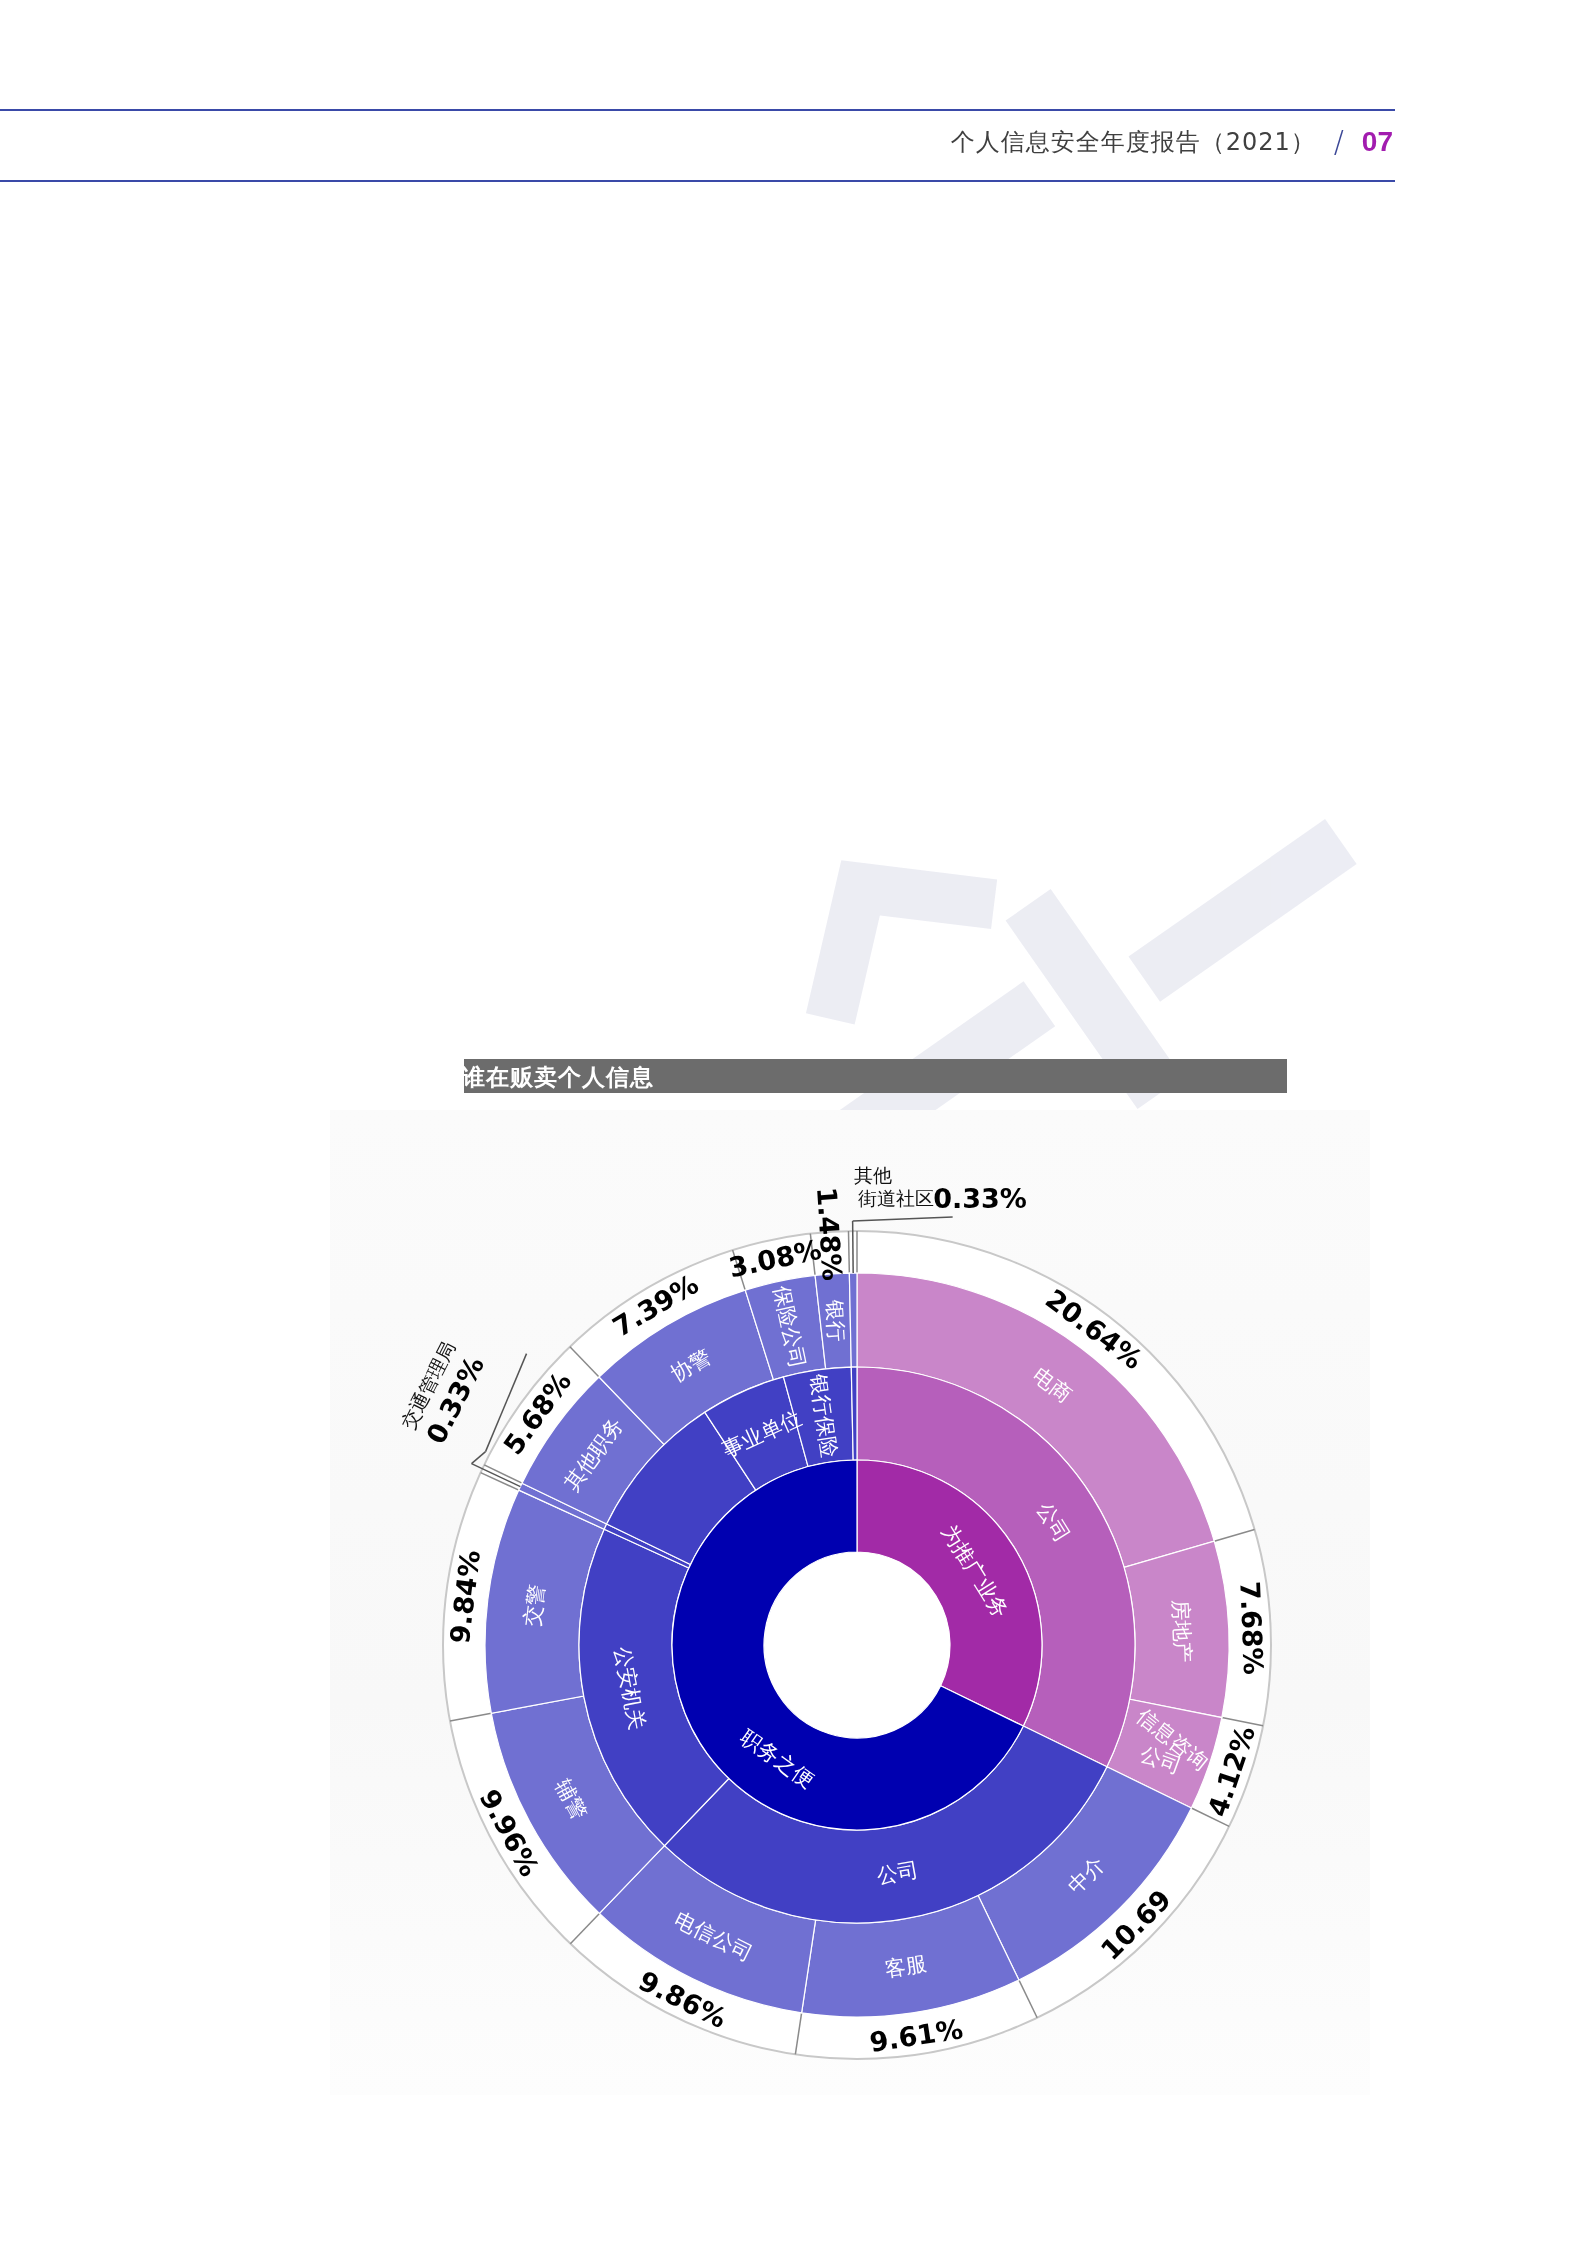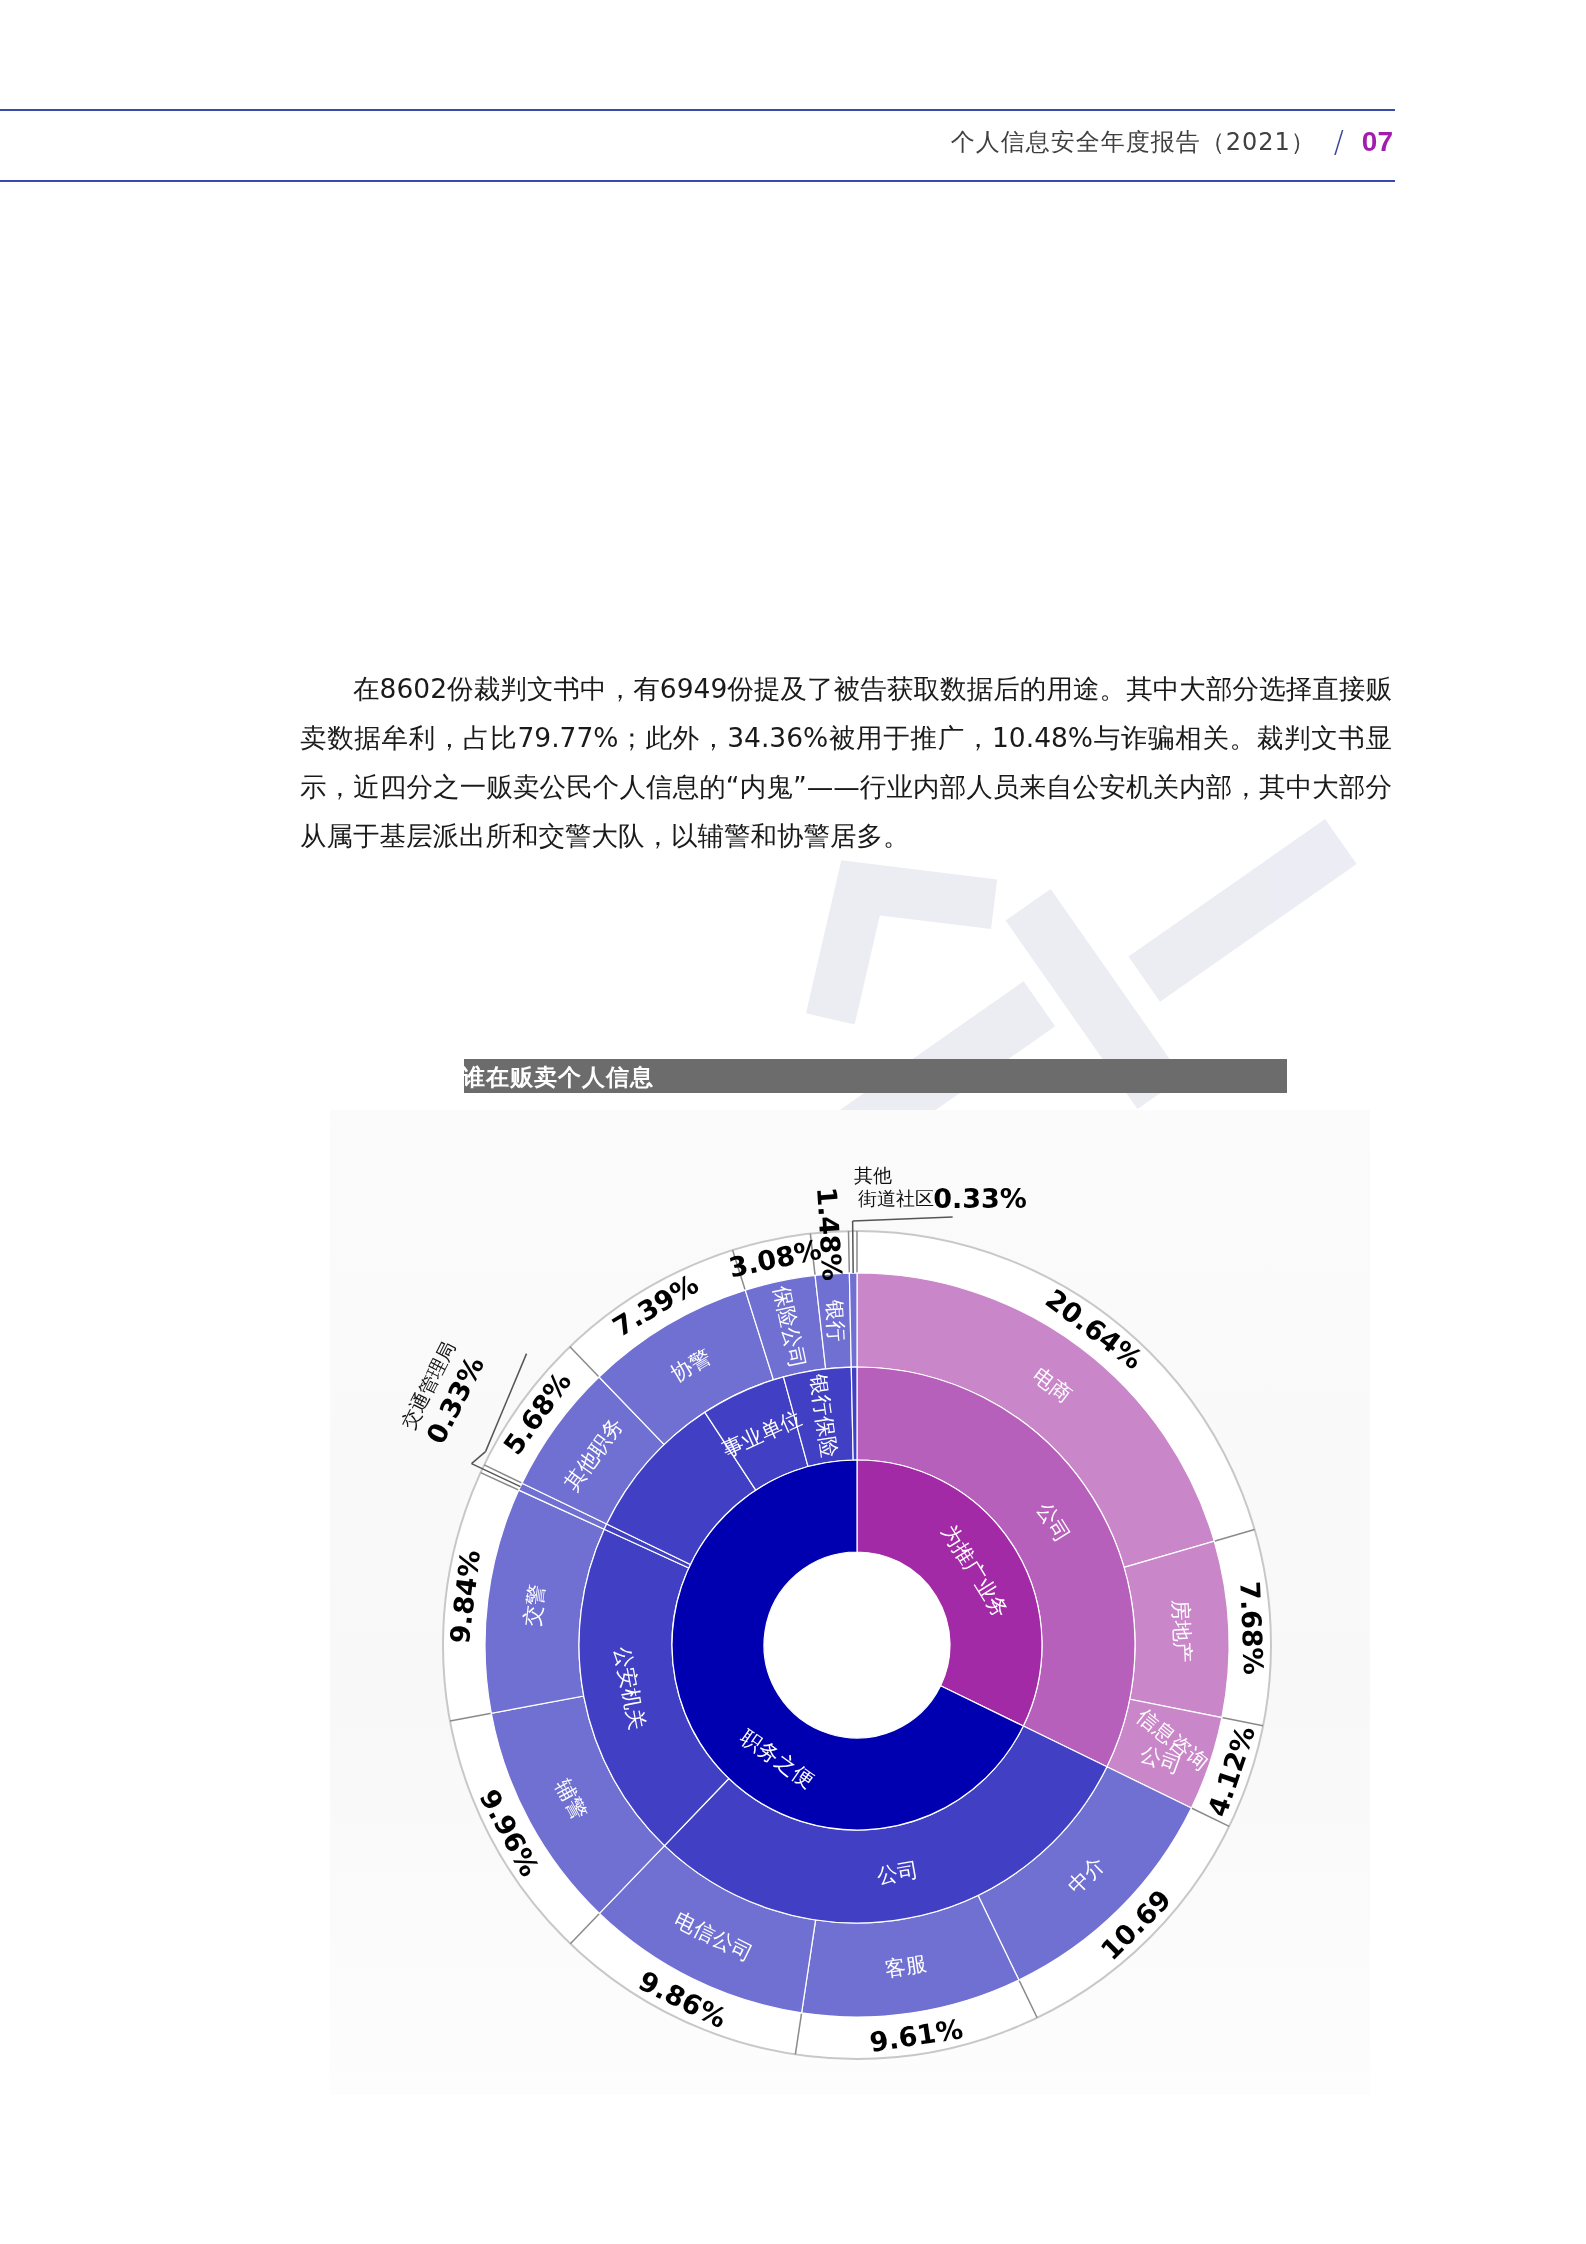--- a/index.html
+++ b/index.html
@@ -46,21 +46,20 @@
     <rect x="330" y="1260" width="230" height="55"></rect>
     <circle cx="700" cy="1200" r="95" fill="none" stroke="#e6e7f0" stroke-width="55"></circle>
     <rect x="850" y="1140" width="230" height="55"></rect>
     <rect x="1100" y="1080" width="55" height="230"></rect>
     <path d="M900 1060 l100 -90 l100 90" fill="none" stroke="#e6e7f0" stroke-width="50"></path>
     <rect x="1180" y="1180" width="240" height="55"></rect>
   </g>
 </svg>
 
 <div class="body-text" style="top:664px;">
-  <p class="indent">在8602份裁判文书中，有6949份提及了被告获取数据后的用途。其中大部分选择直接贩卖数据牟利，占比79.77%；此外，34.36%被用于推广，10.48%与诈骗相关。裁判文书显示，近四分之一贩卖公民个人信息的“内鬼”——行业内部人员来自公安机关内部，其中大部分从属于基层派出所和交警大队，以辅警和协警居多。</p>
 </div>
 
 <div class="chart-bg"></div>
 <div class="chart-title-bar"></div>
 <div class="chart-title">谁在贩卖个人信息</div>
 
 <svg class="sunburst" id="sunburst" width="1586" height="2244" viewBox="0 0 1586 2244">
     <circle cx="857" cy="1645" r="414" fill="#ffffff" stroke="#c8c8c8" stroke-width="2"></circle>
     <line x1="857" y1="1273" x2="857" y2="1231" stroke="#8a8a8a" stroke-width="1.5"></line>
     <line x1="1214.2198589773834" y1="1541.1829862104562" x2="1254.5511333780557" y2="1529.4617104600238" stroke="#8a8a8a" stroke-width="1.5"></line>

